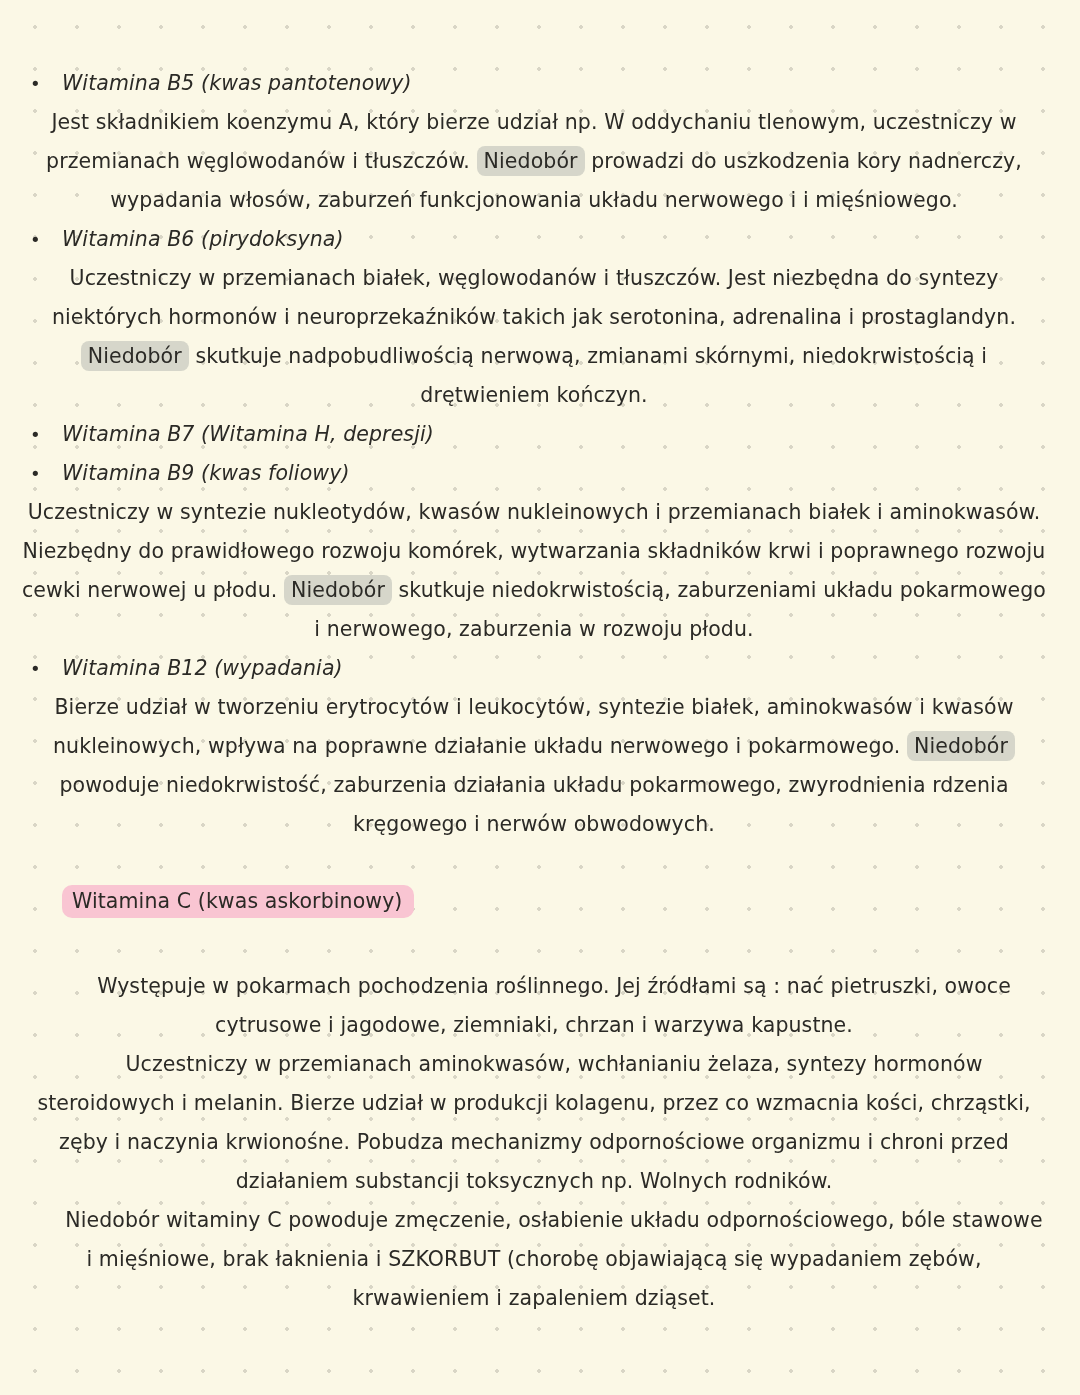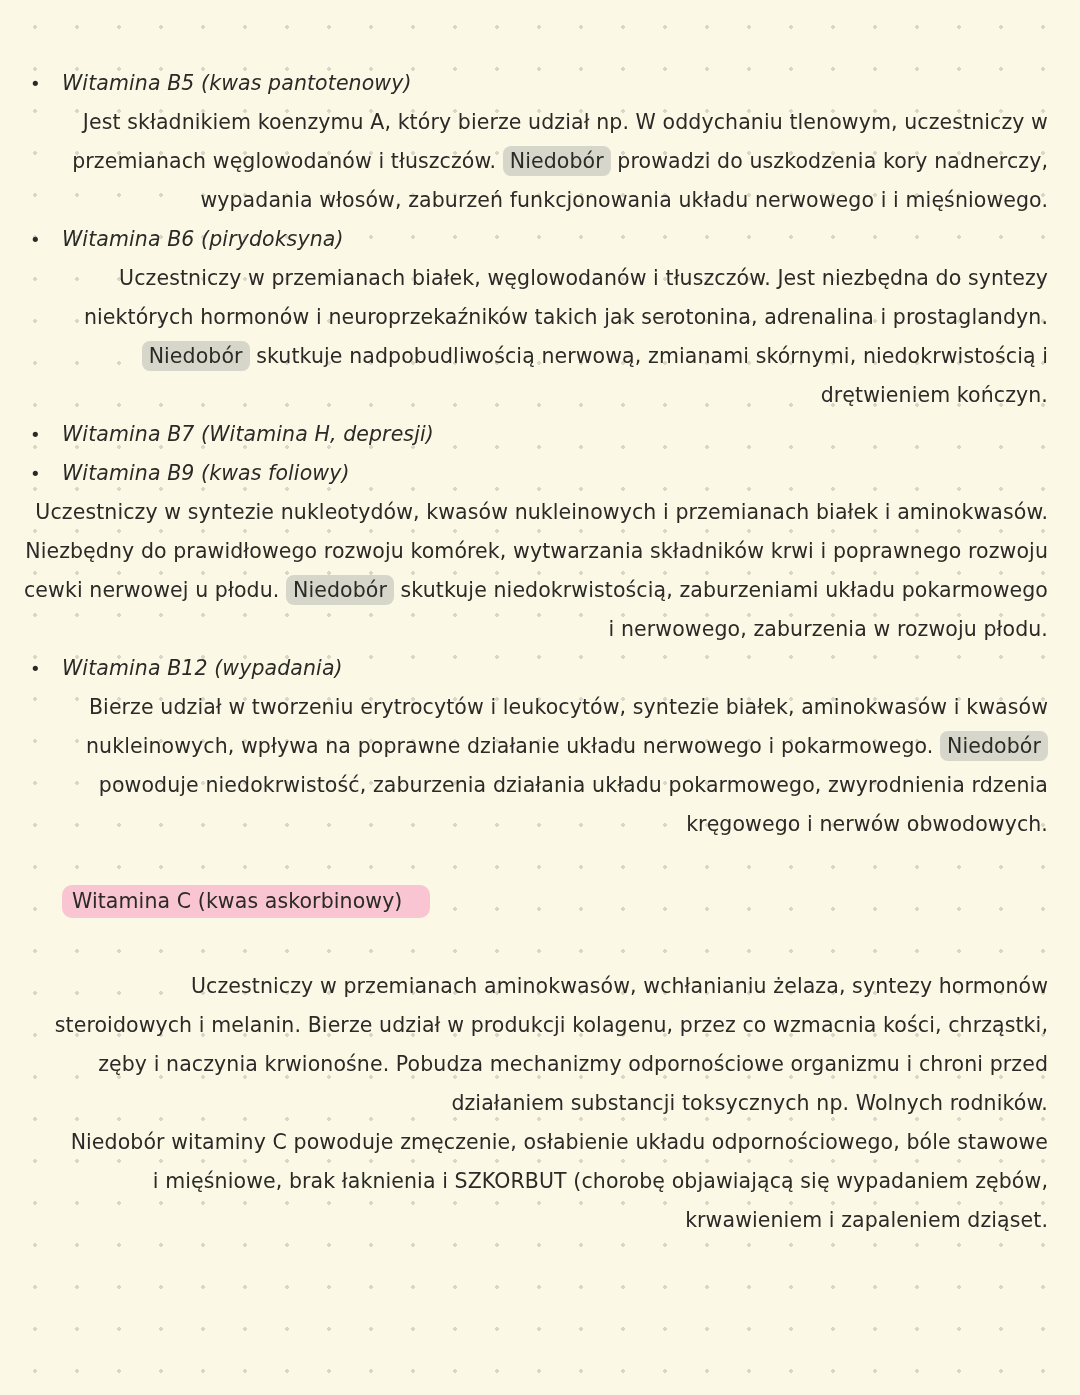--- a/index.html
+++ b/index.html
@@ -33,34 +33,34 @@
     display:flex;
     align-items:flex-start;
   }
   .bullet-dot{
     width:42px;
     padding-left:10px;
     flex:0 0 auto;
     font-size:18px;
   }
   .bullet-text{flex:1 1 auto;font-style:italic;}
-  .para{ text-align:right; }
+  .para{ text-align:center; }
   .para.indent{ text-indent:40px; }
   .heading-row{ padding-left:42px; }
   .hl-gray{
     background:var(--hl-gray);
     border-radius:8px;
     padding:3px 7px;
     box-decoration-break:clone;
     -webkit-box-decoration-break:clone;
   }
   .hl-pink{
     background:var(--hl-pink);
     border-radius:10px;
-    padding:4px 28px 5px 10px;
+    padding:4px 12px 5px 10px;
     box-decoration-break:clone;
     -webkit-box-decoration-break:clone;
   }
   .spacer{width:100%;}
 </style>
 </head>
 <body>
 
 <div class="page">
   <div>
@@ -84,16 +84,17 @@
       </div>
       <p class="block para"><span>Uczestniczy w syntezie nukleotydów, kwasów nukleinowych i przemianach białek i aminokwasów. Niezbędny do prawidłowego rozwoju komórek, wytwarzania składników krwi i poprawnego rozwoju cewki nerwowej u płodu. </span><span class="hl-gray">Niedobór</span><span> skutkuje niedokrwistością, zaburzeniami układu pokarmowego i nerwowego, zaburzenia w rozwoju płodu.</span></p>
       <div class="block bullet-row">
         <span class="bullet-dot">•</span>
         <span class="bullet-text">Witamina B12 (wypadania)</span>
       </div>
       <p class="block para"><span>Bierze udział w tworzeniu erytrocytów i leukocytów, syntezie białek, aminokwasów i kwasów nukleinowych, wpływa na poprawne działanie układu nerwowego i pokarmowego. </span><span class="hl-gray">Niedobór</span><span> powoduje niedokrwistość, zaburzenia działania układu pokarmowego, zwyrodnienia rdzenia kręgowego i nerwów obwodowych.</span></p>
       <div class="spacer" style="height: 38px;"></div>
       <div class="block heading-row"><span class="hl-pink">Witamina C (kwas askorbinowy)</span></div>
       <div class="spacer" style="height: 46px;"></div>
+      <p class="block para indent"><span>Występuje w pokarmach pochodzenia roślinnego. Jej źródłami są : nać pietruszki, owoce cytrusowe i jagodowe, ziemniaki, chrzan i warzywa kapustne.</span></p>
       <p class="block para indent"><span>Uczestniczy w przemianach aminokwasów, wchłanianiu żelaza, syntezy hormonów steroidowych i melanin. Bierze udział w produkcji kolagenu, przez co wzmacnia kości, chrząstki, zęby i naczynia krwionośne. Pobudza mechanizmy odpornościowe organizmu i chroni przed działaniem substancji toksycznych np. Wolnych rodników.</span></p>
       <p class="block para indent"><span>Niedobór witaminy C powoduje zmęczenie, osłabienie układu odpornościowego, bóle stawowe i mięśniowe, brak łaknienia i SZKORBUT (chorobę objawiającą się wypadaniem zębów, krwawieniem i zapaleniem dziąset.</span></p>
     </div>
 </div>
 
 </body></html>

